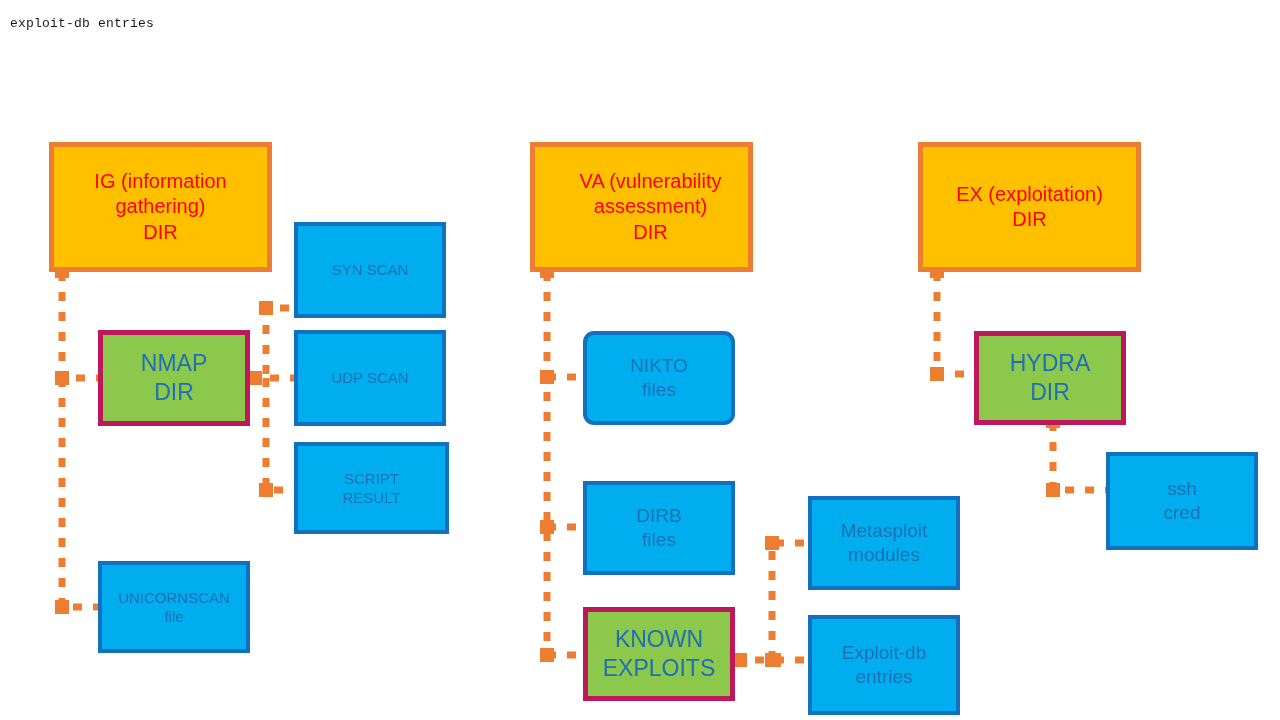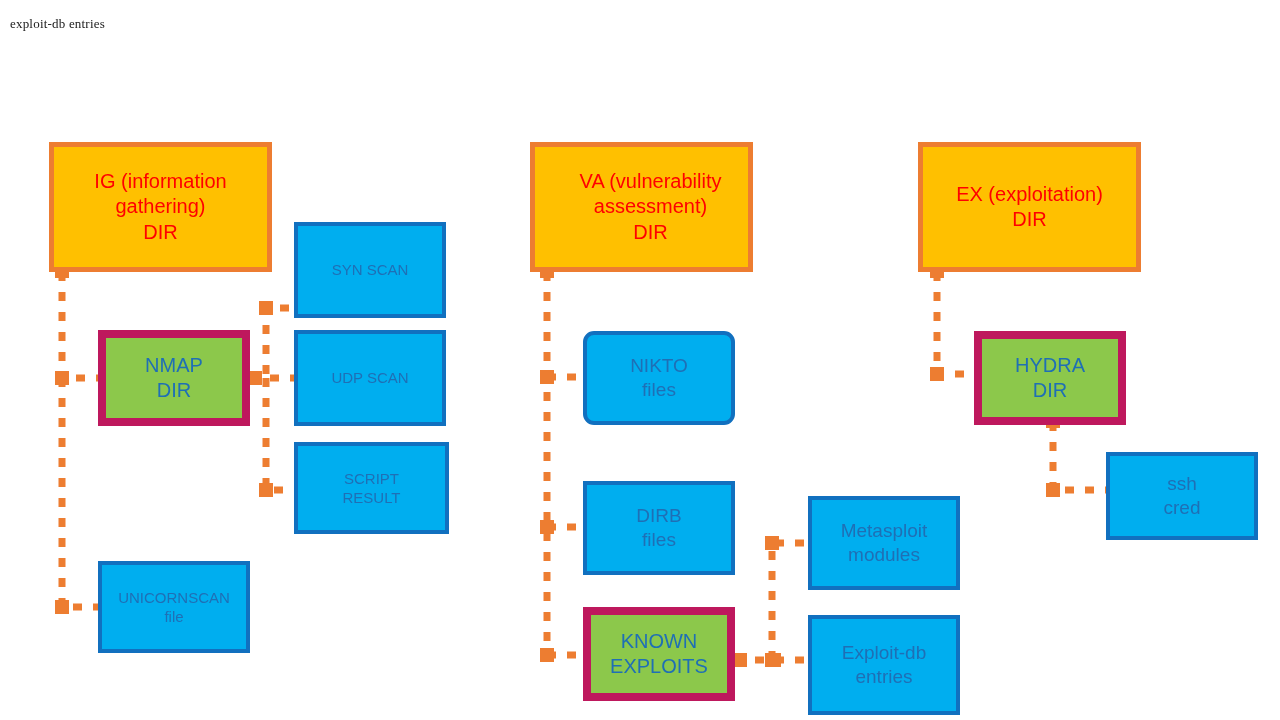--- a/index.html
+++ b/index.html
@@ -21,21 +21,21 @@
     width: 1280px;
     height: 720px;
   }
 
   .caption {
     position: absolute;
     left: 10px;
     top: 16px;
     font-size: 13px;
     color: #1a1a1a;
-    font-family: Liberation Serif, serif;
+    font-family: Liberation Mono, monospace;
     letter-spacing: 0.2px;
     white-space: nowrap;
   }
 
   .node {
     position: absolute;
     box-sizing: border-box;
     display: flex;
     flex-direction: column;
     align-items: center;
@@ -51,23 +51,23 @@
   .node.orange {
     background: #FFC000;
     border: 5px solid #ED7D31;
     color: #FF0000;
     font-size: 20px;
   }
 
   
   .node.green {
     background: #8CC84B;
-    border: 8px solid #be185d;
+    border: 5px solid #be185d;
     color: #1F6FB5;
-    font-size: 20px;
+    font-size: 23px;
   }
 
   
   .node.blue {
     background: #00AEEF;
     border: 4px solid #1170BF;
     color: #1F6FB5;
     font-size: 19px;
   }
   .node.blue.small { font-size: 15px; }
@@ -198,18 +198,18 @@
   <div class="node orange" style="left:918px; top:142px; width:223px; height:130px;">
     <span class="line">EX (exploitation)</span>
     <span class="line">DIR</span>
   </div>
 
   <div class="node green" style="left:974px; top:331px; width:152px; height:94px;">
     <span class="line">HYDRA</span>
     <span class="line">DIR</span>
   </div>
 
-  <div class="node blue" style="left:1106px; top:452px; width:152px; height:88px;">
+  <div class="node blue" style="left:1106px; top:452px; width:152px; height:98px;">
     <span class="line">ssh</span>
     <span class="line">cred</span>
   </div>
 
 </div>
 
 </body></html>

